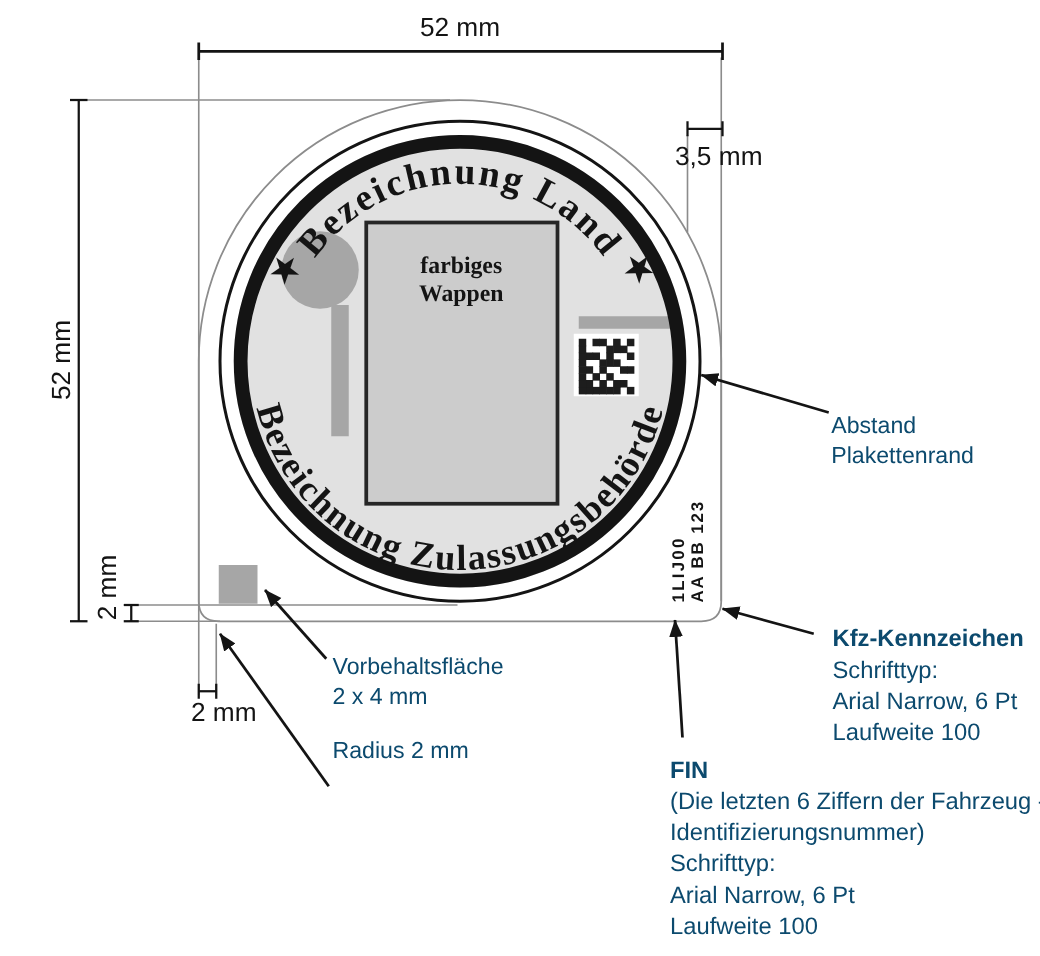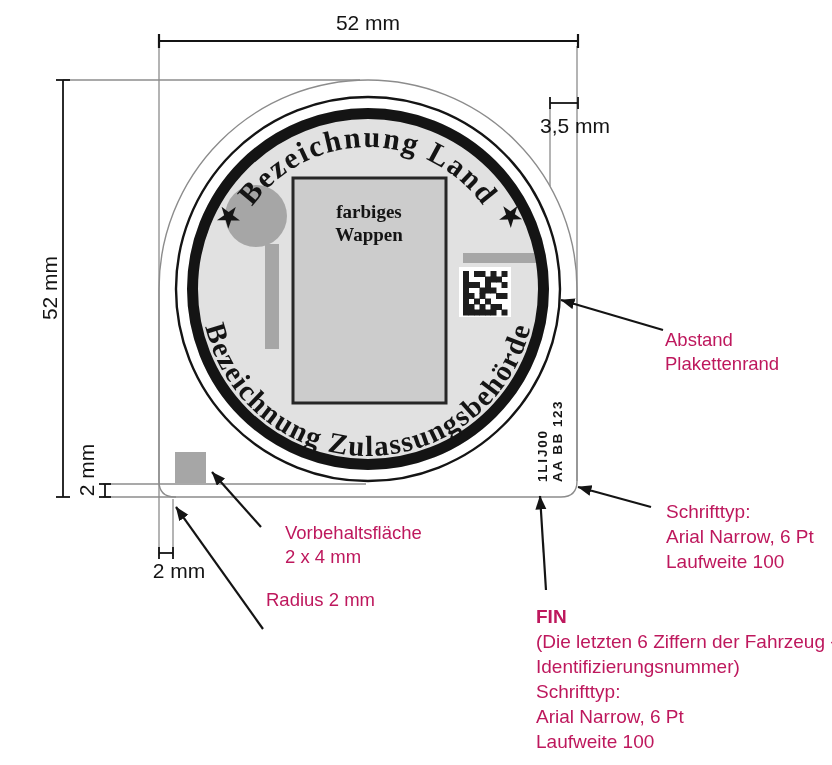--- a/index.html
+++ b/index.html
@@ -2,21 +2,21 @@
 <html><head>
 <meta charset="utf-8">
 <title>Diagram</title>
 <style>
   html,body{margin:0;padding:0;background:#fff;}
   .stage{position:relative;width:832px;height:765px;background:#ffffff;
          font-family:"Liberation Sans",sans-serif;color:#141414;overflow:hidden;}
   svg.layer{position:absolute;left:0;top:0;}
 
   
-  .label{position:absolute;font-size:18.5px;line-height:23.5px;white-space:nowrap;color:#be185d;}
+  .label{position:absolute;font-size:18.5px;line-height:23.5px;white-space:nowrap;color:#0c4a6e;}
   .label .ln{display:block;}
   .bold{font-weight:bold;}
   .dim{position:absolute;font-size:21px;white-space:nowrap;color:#141414;}
   .dim.center{text-align:center;}
   .rot{transform:translate(-50%,-50%) rotate(-90deg);}
   .kfzfin{line-height:25px;font-size:19px;}
 
   
   .dm-bg{position:absolute;left:459px;top:267px;width:52px;height:50px;background:#ffffff;}
   .dm{position:absolute;left:463px;top:271px;width:5.5px;height:5.5px;background:#1d1d1d;
@@ -131,35 +131,36 @@
   <div class="dim center" style="left:530px;top:74px;width:90px;margin-top:40px;">3,5 mm</div>
   <div class="dim rot" style="left:87px;top:470px;">2 mm</div>
   <div class="dim center" style="left:134px;top:559px;width:90px;">2 mm</div>
 
   <div class="label" style="left:665px;top:328px;">
     <span class="ln">Abstand</span>
     <span class="ln">Plakettenrand</span>
   </div>
 
   <div class="label kfzfin" style="left:666px;top:499px;">
+    <span class="ln bold">Kfz-Kennzeichen</span>
     <span class="ln">Schrifttyp:</span>
     <span class="ln">Arial Narrow, 6 Pt</span>
     <span class="ln">Laufweite 100</span>
   </div>
 
   <div class="label kfzfin" style="left:536px;top:604px;">
     <span class="ln bold">FIN</span>
     <span class="ln">(Die letzten 6 Ziffern der Fahrzeug -</span>
     <span class="ln">Identifizierungsnummer)</span>
     <span class="ln">Schrifttyp:</span>
     <span class="ln">Arial Narrow, 6 Pt</span>
     <span class="ln">Laufweite 100</span>
   </div>
 
-  <div class="label" style="left:266px;top:521px;margin-left:19px;">
+  <div class="label" style="left:266px;top:521px;">
     <span class="ln">Vorbehaltsfläche</span>
     <span class="ln">2 x 4 mm</span>
   </div>
 
   <div class="label" style="left:266px;top:588px;">
     <span class="ln">Radius 2 mm</span>
   </div>
 
 </div>
 

